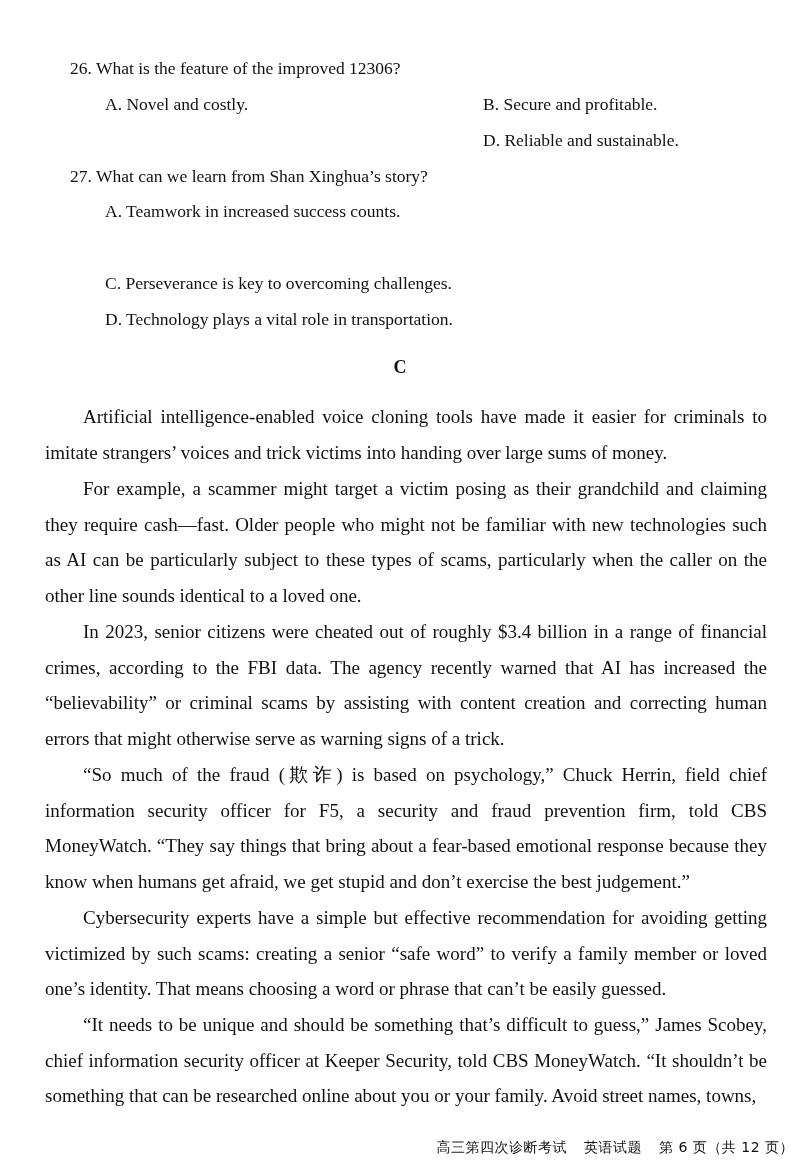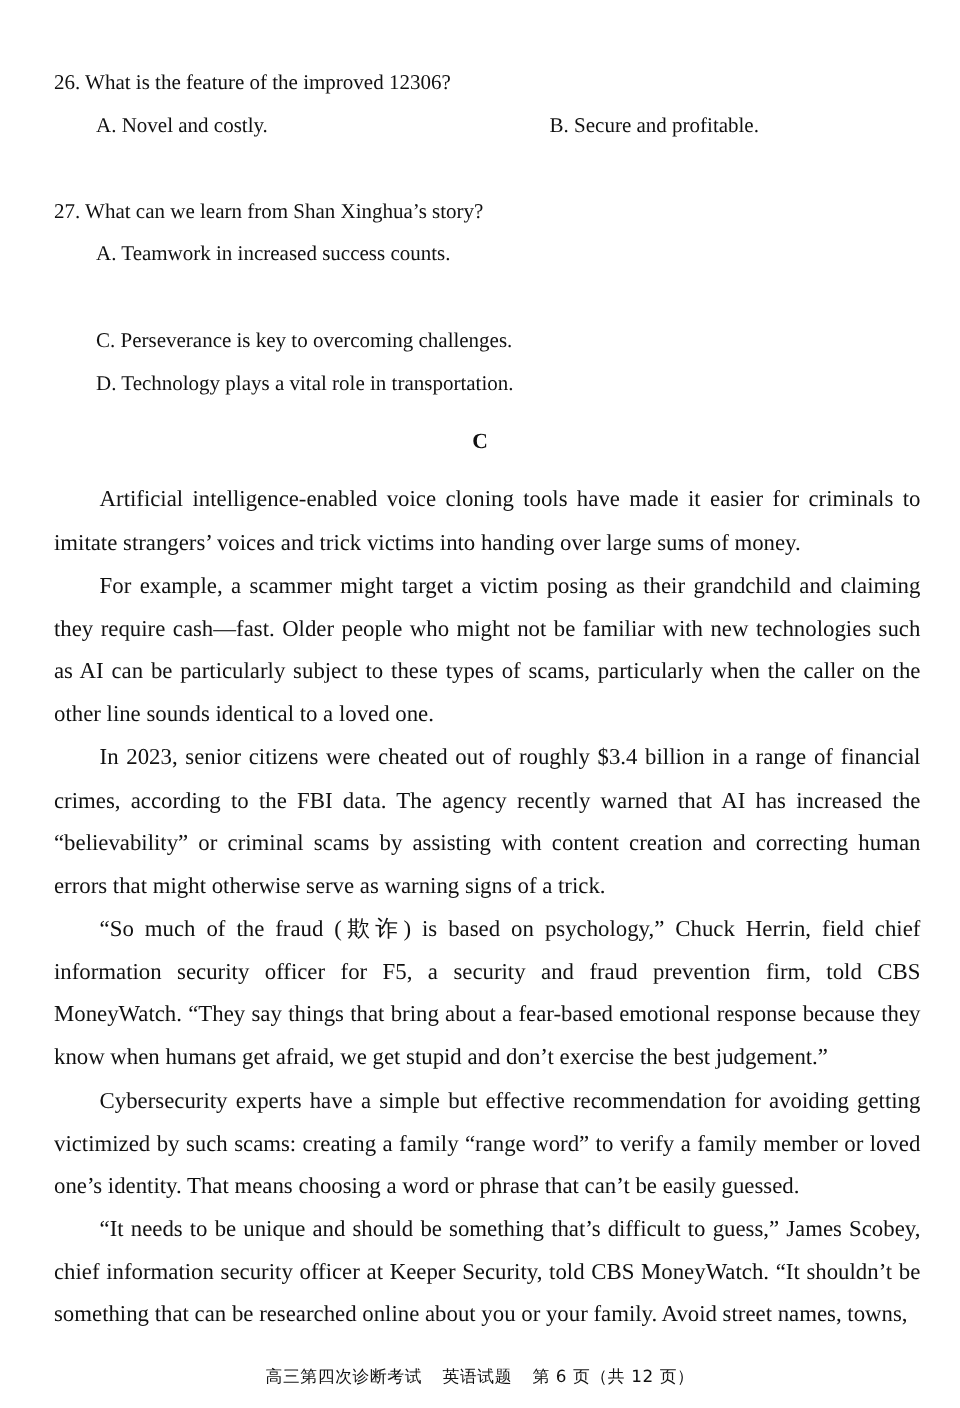--- a/index.html
+++ b/index.html
@@ -3,62 +3,63 @@
 <meta charset="utf-8">
 <style>
   html, body { margin: 0; padding: 0; background: #ffffff; }
   body {
     width: 800px; height: 1173px; position: relative; overflow: hidden;
     font-family: "Liberation Serif", "DejaVu Serif", serif;
     color: #111111;
   }
   .page { position: absolute; left: 0; top: 0; width: 800px; height: 1173px; }
   .line {
-    position: absolute; font-size: 17.5px; line-height: 22px; white-space: nowrap;
+    position: absolute; font-size: 17.5px; line-height: 22px; white-space: nowrap; margin-left: 25px;
   }
   .q-stem { left: 45px; }
   .opt { left: 80px; }
   .opt-right { left: 458px; }
   .section-letter {
     position: absolute; left: 0; width: 800px; text-align: center;
     font-weight: bold; font-size: 18px; top: 357px;
   }
   .para {
     position: absolute; left: 45px; width: 722px;
     font-size: 19px; line-height: 35.7px; text-align: justify;
     text-indent: 38px; margin: 0;
   }
   .para .u { }
   .footer {
-    position: absolute; left: 0; width: 800px; top: 1139px; text-align: center;
+    position: absolute; left: 0; width: 800px; top: 1139px; text-align: right;
     font-family: "DejaVu Sans", sans-serif; font-size: 14px; letter-spacing: 0.5px;
   }
   .footer span { margin: 0 6px; }
 </style>
 </head>
 <body>
 
 <div class="page">
 
   <div class="line q-stem" style="top:57px;">26. What is the feature of the improved 12306?</div>
   <div class="line opt" style="top:93px;">A. Novel and costly.</div>
   <div class="line opt-right" style="top:93px;">B. Secure and profitable.</div>
+  <div class="line opt-right" style="top:129px;">D. Reliable and sustainable.</div>
 
   <div class="line q-stem" style="top:165px;">27. What can we learn from Shan Xinghua’s story?</div>
   <div class="line opt" style="top:200px;">A. Teamwork in increased success counts.</div>
   <div class="line opt" style="top:272px;">C. Perseverance is key to overcoming challenges.</div>
   <div class="line opt" style="top:308px;">D. Technology plays a vital role in transportation.</div>
 
   <div class="section-letter">C</div>
 
   <p class="para" style="top:399px;">Artificial intelligence-enabled voice cloning tools have made it easier for criminals to imitate strangers’ voices and trick victims into handing over large sums of money.</p>
   <p class="para" style="top:471px;">For example, a scammer might target a victim posing as their grandchild and claiming they require cash—fast. Older people who might not be familiar with new technologies such as AI can be particularly subject to these types of scams, particularly when the caller on the other line sounds identical to a loved one.</p>
   <p class="para" style="top:614px;">In 2023, senior citizens were cheated out of roughly $3.4 billion in a range of financial crimes, according to the FBI data. The agency recently warned that AI has increased the “believability” or criminal scams by assisting with content creation and correcting human errors that might otherwise serve as warning signs of a trick.</p>
   <p class="para" style="top:757px;">“So much of the fraud (欺诈) is based on psychology,” Chuck Herrin, field chief information security officer for F5, a security and fraud prevention firm, told CBS MoneyWatch. “They say things that bring about a fear-based emotional response because they know when humans get afraid, we get stupid and don’t exercise the best judgement.”</p>
-  <p class="para" style="top:900px;"><span>Cybersecurity experts have a simple but effective recommendation for avoiding getting victimized by such scams: creating a family “range word” to </span><span class="u">verify</span><span> a family member or loved one’s identity. That means choosing a word or phrase that can’t be easily guessed.</span></p>
+  <p class="para" style="top:900px;"><span>Cybersecurity experts have a simple but effective recommendation for avoiding getting victimized by such scams: creating a senior “safe word” to </span><span class="u">verify</span><span> a family member or loved one’s identity. That means choosing a word or phrase that can’t be easily guessed.</span></p>
   <p class="para" style="top:1007px;">“It needs to be unique and should be something that’s difficult to guess,” James Scobey, chief information security officer at Keeper Security, told CBS MoneyWatch. “It shouldn’t be something that can be researched online about you or your family. Avoid street names, towns,</p>
 
   <div class="footer">
     <span>高三第四次诊断考试</span>
     <span>英语试题</span>
     <span>第 6 页（共 12 页）</span>
   </div>
 
 </div>
 

